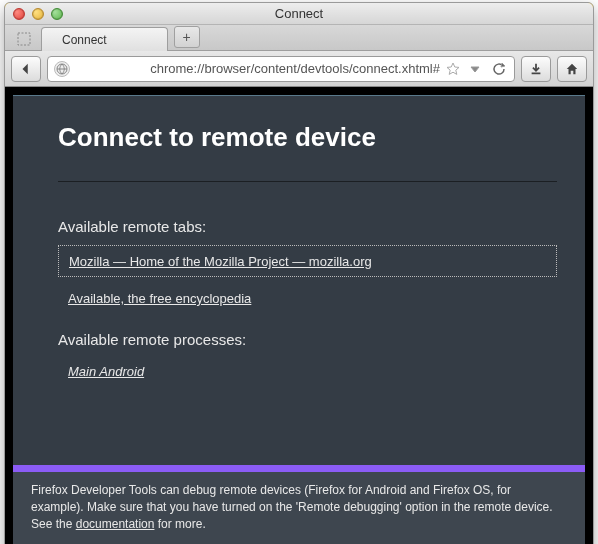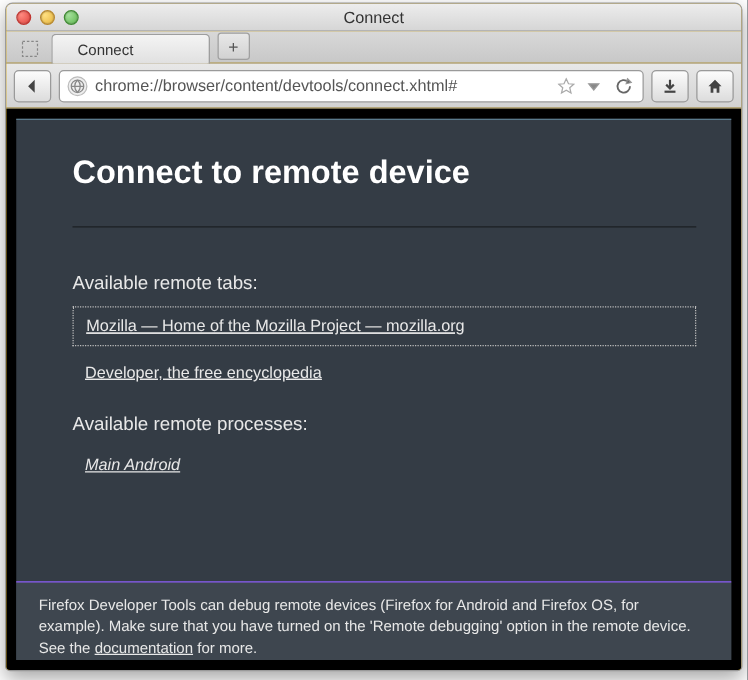--- a/index.html
+++ b/index.html
@@ -105,20 +105,21 @@
   .urlbar {
     flex: 1;
     height: 26px;
     background: #fff;
     border: 1px solid #9a9a9a;
     border-radius: 4px;
     display:flex;
     align-items:center;
     padding: 0 6px;
     gap: 6px;
+    text-align: right;
   }
   .globe { width:16px; height:16px; border-radius:50%; background:#eee; border:1px solid #bbb; display:flex;align-items:center;justify-content:center;}
   .globe svg{width:12px;height:12px;stroke:#888;fill:none;stroke-width:1;}
   .url-text {
     flex:1;
     font-size: 13px;
     color:#555;
     white-space: nowrap;
     overflow:hidden;
   }
@@ -141,46 +142,46 @@
     font-weight: bold;
     color: #fff;
     margin-bottom: 28px;
   }
   .divider { border:none; border-top:1px solid #1b1f23; margin-bottom: 36px;}
   .section-label {
     font-size: 15px;
     color:#e8e8e8;
     margin: 18px 0 10px 0;
   }
-  .remote-list { list-style:none;text-decoration:underline; }
+  .remote-list { list-style:none; }
   .remote-list li {
     padding: 6px 10px;
     margin-bottom: 6px;
   }
   .remote-list li.selected {
     border: 1px dotted #bbb;
   }
   .remote-list a, .proc-link {
     color: #e8e8e8;
     font-size: 13px;
     text-decoration: underline;
   }
   .proc-link {
     font-style: italic;
     display:inline-block;
     padding: 6px 10px;
     margin-bottom: 70px;
   }
   .footer-note {
     background: #3e464f;
-    padding: 10px 18px 2px 18px;
+    padding: 10px 18px 12px 18px;
     font-size: 12px;
     color: #e8e8e8;
     line-height: 1.4;
-    border-top: 1px solid #8b5cf6;
+    border-top: 7px solid #8b5cf6;
   }
   .footer-note a { color:#e8e8e8; text-decoration: underline; }
 </style>
 </head>
 <body>
 
 <div class="window">
 
   <div class="titlebar">
     <div class="traffic-lights">
@@ -252,21 +253,21 @@
       <div class="panel-inner">
         <h1 class="page-heading">Connect to remote device</h1>
         <hr class="divider">
 
         <div class="section-label">Available remote tabs:</div>
         <ul class="remote-list">
           <li class="selected">
             <a href="#">Mozilla — Home of the Mozilla Project — mozilla.org</a>
           </li>
           <li>
-            <a href="#">Developer, the free encyclopedia</a>
+            <a href="#">Available, the free encyclopedia</a>
           </li>
         </ul>
 
         <div class="section-label">Available remote processes:</div>
         <a href="#" class="proc-link">Main Android</a>
       </div>
 
       <div class="footer-note">
         <span>Firefox Developer Tools can debug remote devices (Firefox for Android and Firefox OS, for example). Make sure that you have turned on the 'Remote debugging' option in the remote device. See the </span><a href="#">documentation</a><span> for more.</span>
       </div>

